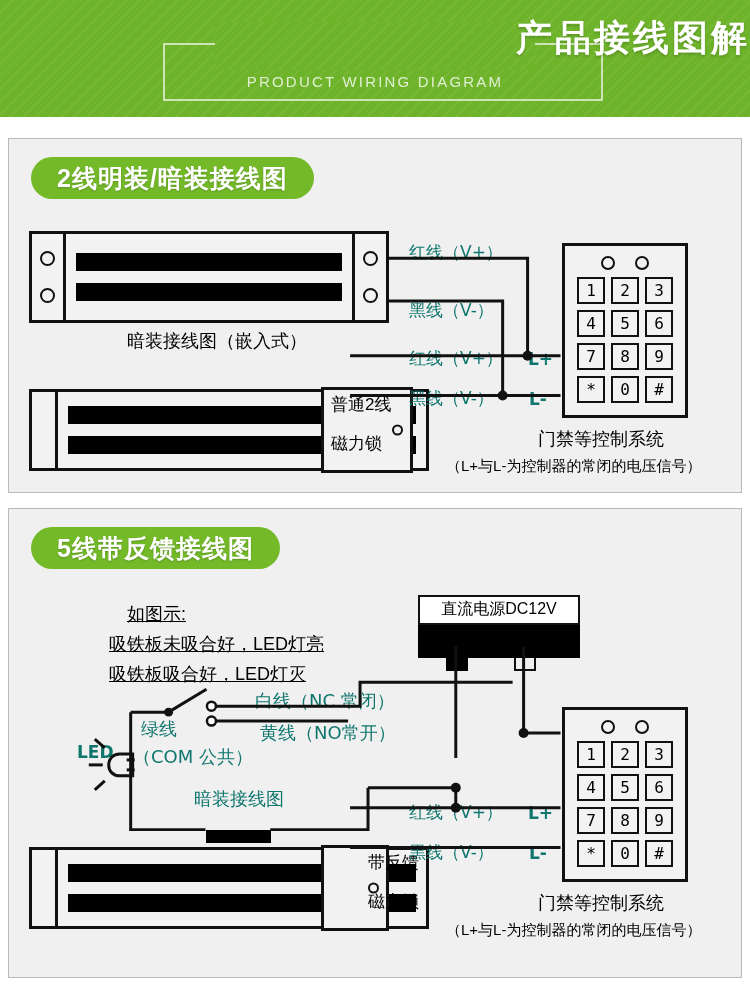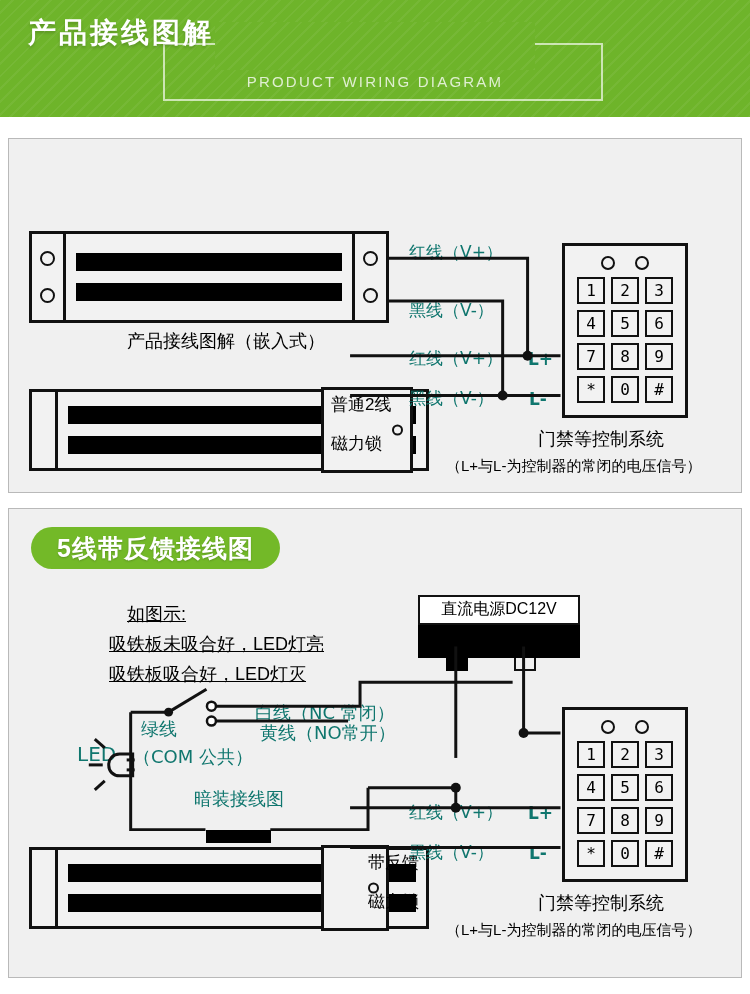--- a/index.html
+++ b/index.html
@@ -31,23 +31,23 @@
   .header-frame {
     position: absolute;
     left: 163px; top: 43px;
     width: 440px; height: 58px;
     border: 2px solid rgba(255,255,255,0.65);
     border-bottom: 2px solid rgba(255,255,255,0.65);
   }
   .header-title {
     position: absolute;
     left: 0; right: 0; top: 14px;
-    text-align: left;
+    text-align: right;
     color: #ffffff;
-    font-size: 28px;
+    font-size: 36px;
     font-weight: bold;
     letter-spacing: 3px;
     text-shadow: 0 2px 3px rgba(0,0,0,0.18);
     z-index: 3;
     margin-left: 28px;
   }
   .header-title-bg {
     position: absolute;
     left: 50%; top: 22px;
     transform: translateX(-50%);
@@ -282,36 +282,37 @@
 
 <div class="header">
   <div class="header-frame"></div>
   <div class="header-title-bg"></div>
   <div class="header-title">产品接线图解</div>
   <div class="header-sub">PRODUCT WIRING DIAGRAM</div>
 </div>
 
 <div class="panel" id="panel-1">
 
+  <div class="pill">2线明装/暗装接线图</div>
 
   <div class="lock" style="left:20px; top:92px; width:360px; height:92px;">
     <div class="lock-plate">
       <div class="hole"></div>
       <div class="hole"></div>
     </div>
     <div class="lock-body">
       <div class="lock-bar"></div>
       <div class="lock-bar"></div>
     </div>
     <div class="lock-plate right">
       <div class="hole"></div>
       <div class="hole"></div>
     </div>
   </div>
-  <div class="caption" style="left:118px; top:190px;">产品接线图解（嵌入式）</div>
+  <div class="caption" style="left:118px; top:190px;">暗装接线图（嵌入式）</div>
 
   <div class="lock" style="left:20px; top:250px; width:400px; height:82px;">
     <div class="lock-plate" style="width:26px;"></div>
     <div class="lock-body">
       <div class="lock-bar"></div>
       <div class="lock-bar"></div>
     </div>
   </div>
   <div class="lock-label-box" style="left:312px; top:248px; width:92px; height:86px;">
     <div>普通2线</div>
@@ -370,25 +371,25 @@
 </div>
 
 <div class="panel" id="panel-2">
 
   <div class="pill">5线带反馈接线图</div>
 
   <div class="note" style="left:118px; top:92px;">如图示:</div>
   <div class="note" style="left:100px; top:152px;">吸铁板吸合好，LED灯灭</div>
   <div class="note" style="left:100px; top:122px;">吸铁板未吸合好，LED灯亮</div>
 
-  <div class="wlabel" style="left:246px; top:180px; font-size:18px;margin-top:12px;">白线（NC 常闭）</div>
+  <div class="wlabel" style="left:246px; top:180px; font-size:18px;">白线（NC 常闭）</div>
   <div class="wlabel" style="left:251px; top:212px; font-size:18px;">黄线（NO常开）</div>
   <div class="wlabel" style="left:132px; top:208px; font-size:18px;">绿线</div>
   <div class="wlabel" style="left:124px; top:236px; font-size:18px;">（COM 公共）</div>
-  <div class="wlabel" style="left:68px; top:233px; font-size:20px;">LED</div>
+  <div class="wlabel" style="left:68px; top:233px; font-size:17px;font-weight:bold;">LED</div>
   <div class="wlabel" style="left:185px; top:278px; font-size:18px;">暗装接线图</div>
 
   <div class="resistor" style="left:197px; top:321px; width:65px;"></div>
 
   <div class="psu" style="left:409px; top:86px;">
     <div class="psu-label">直流电源DC12V</div>
     <div class="psu-body"></div>
     <div class="psu-term">
       <div class="tab t1"></div>
       <div class="tab t2"></div>

